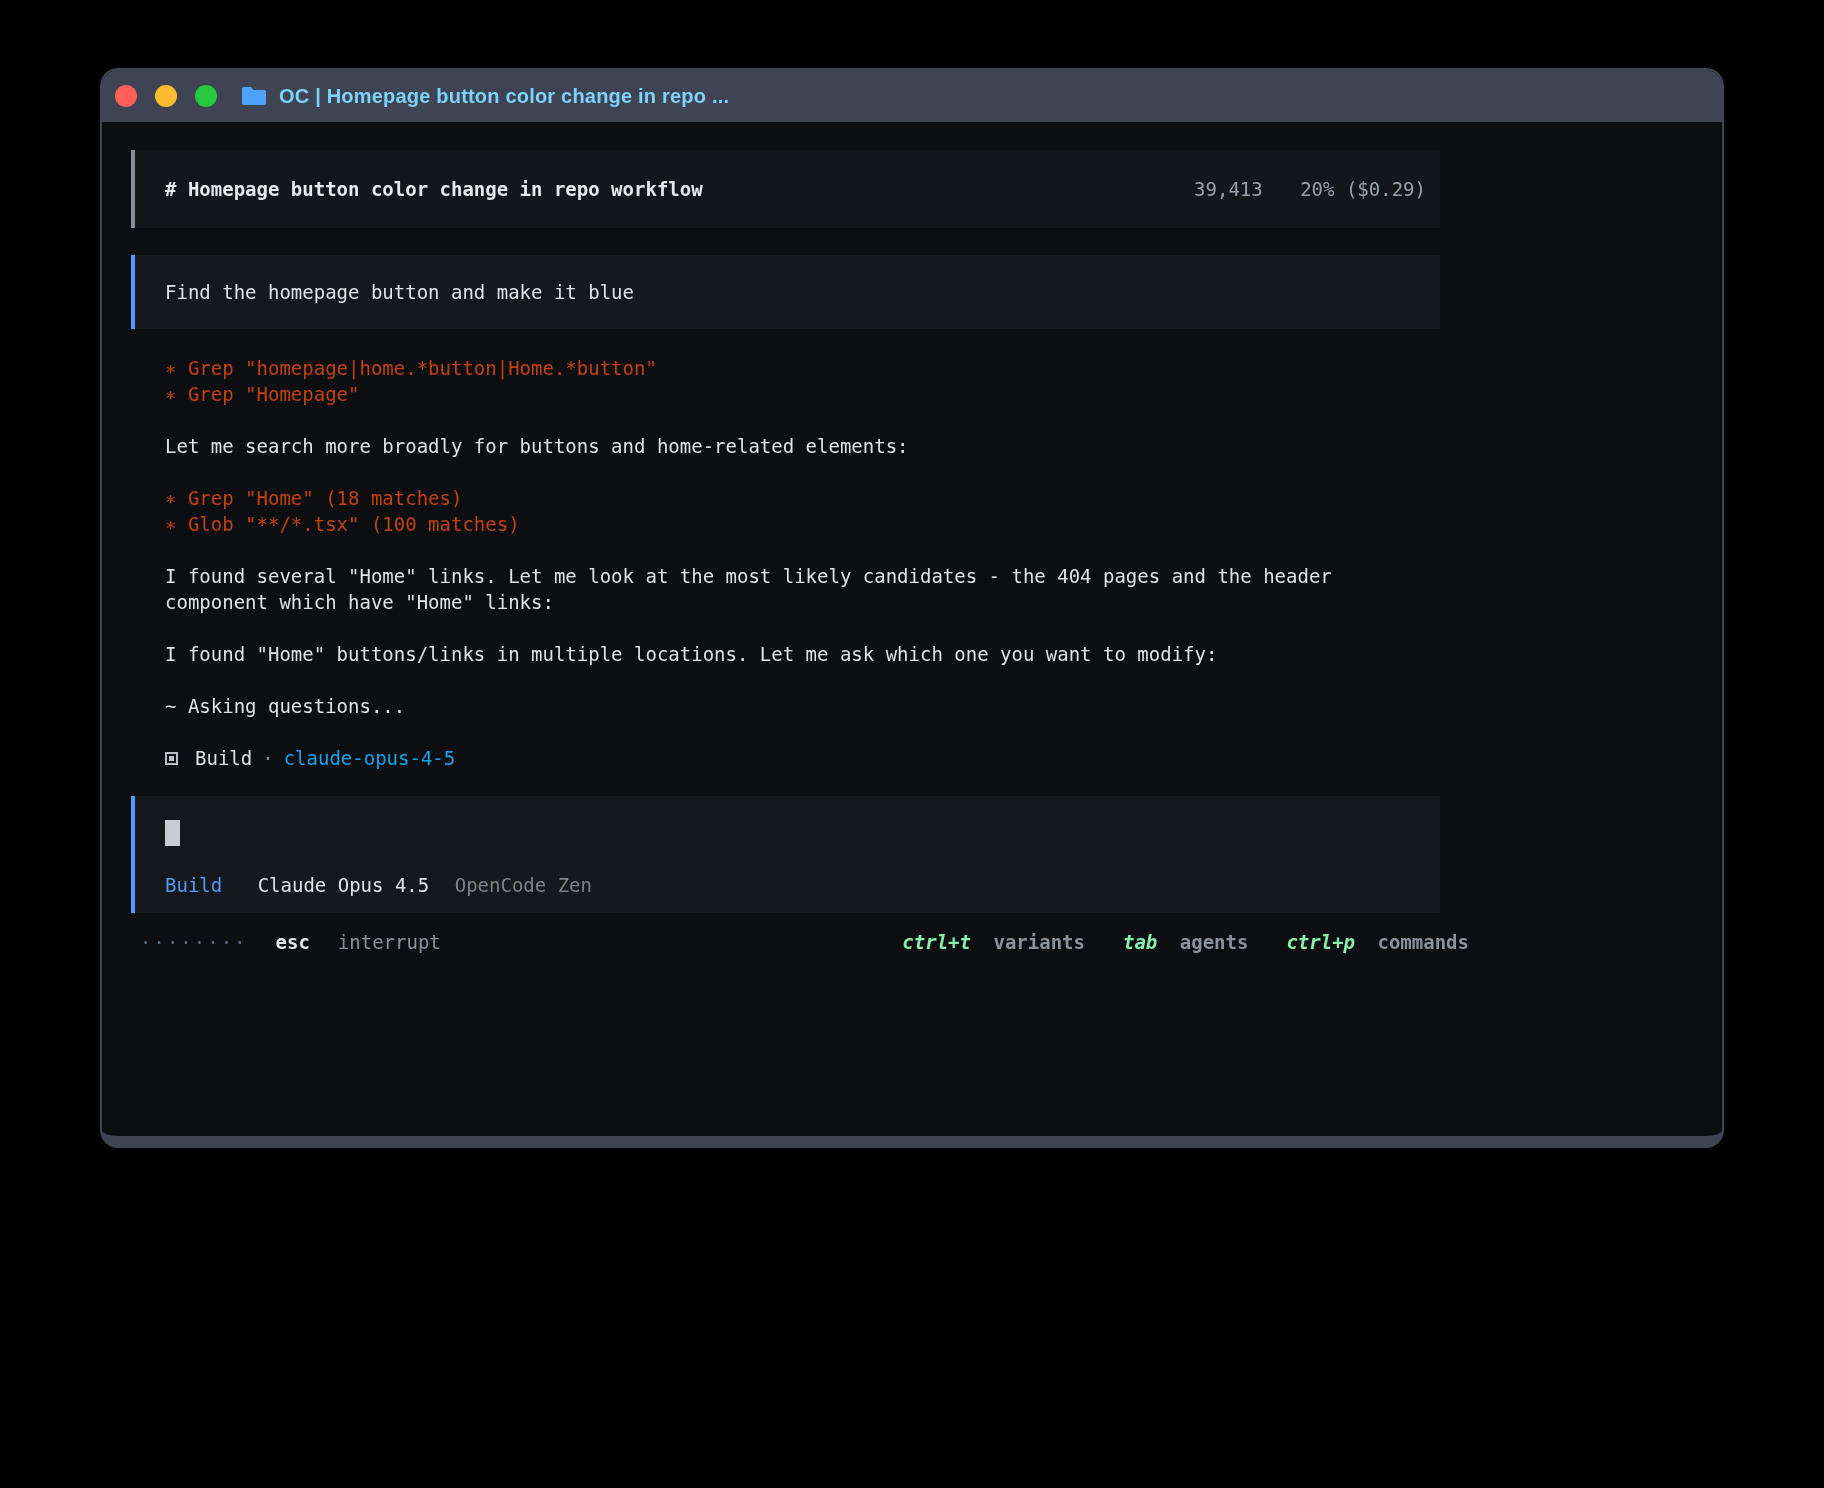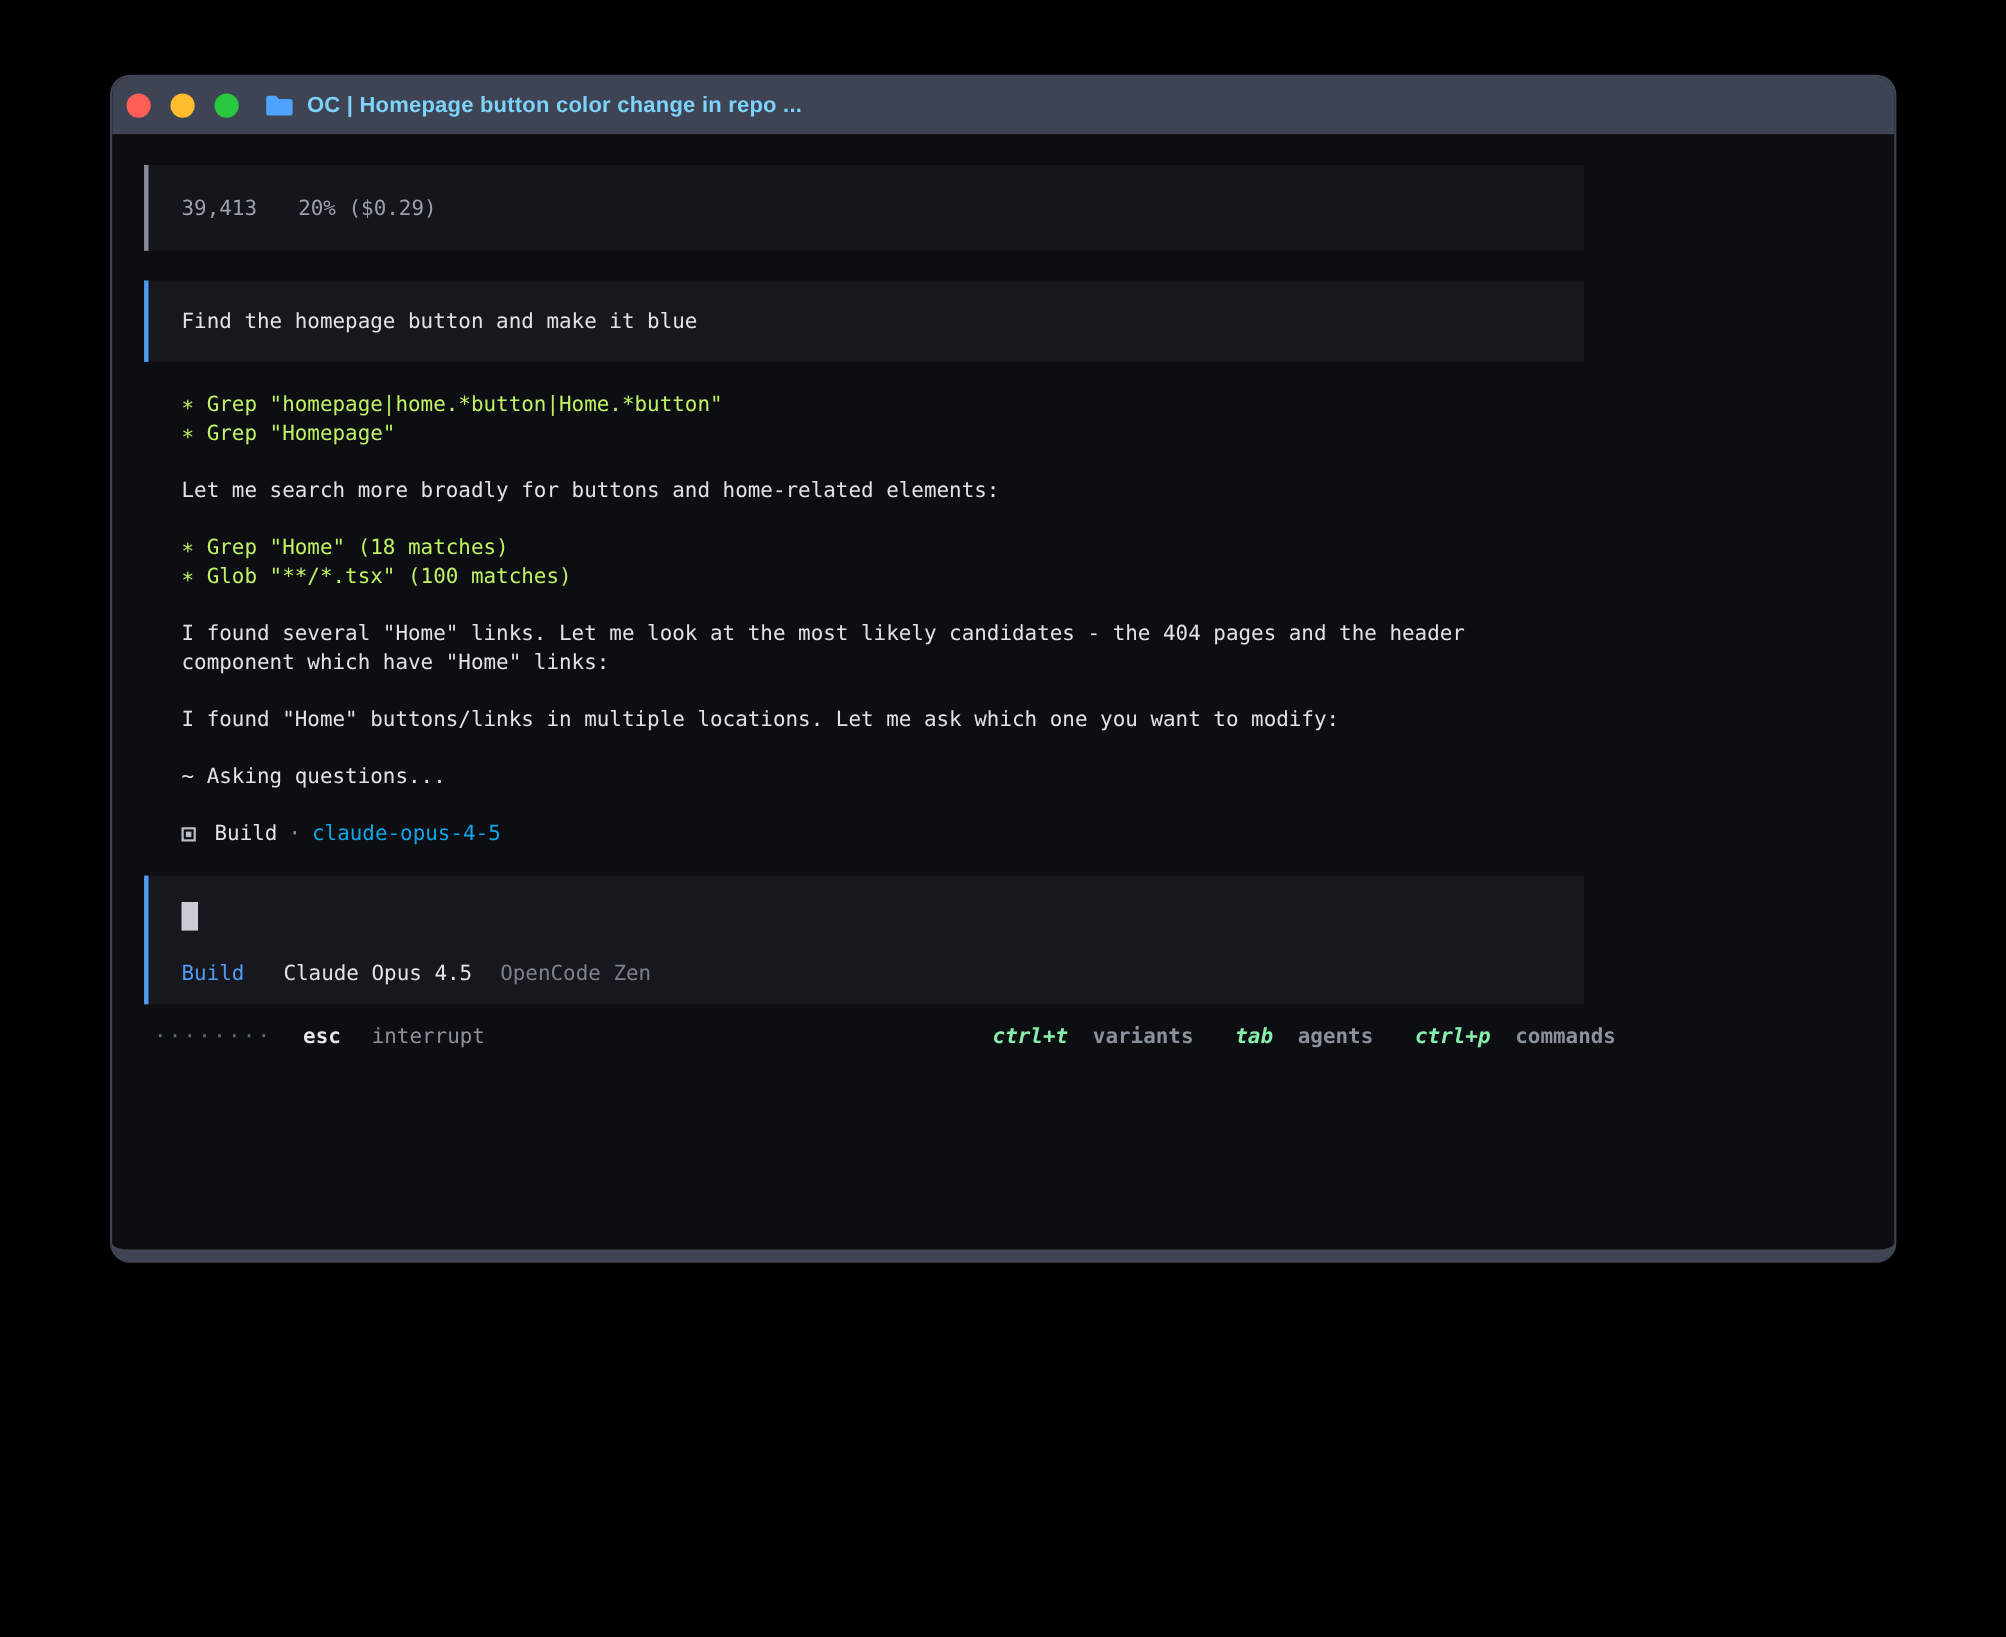--- a/index.html
+++ b/index.html
@@ -31,21 +31,21 @@
     white-space:nowrap; overflow:hidden;
   }
 
   
   .content {
     font-family:"DejaVu Sans Mono", monospace;
     font-size:19px; line-height:26px; color:#dfe2e7;
     padding:28px 0 0 29px;
   }
   .txt { color:#dfe2e7; }
-  .dim { color:#bef264; }
+  .dim { color:#c2410c; }
 
   .block {
     width:1309px; border-left:4px solid #868c99;
     background:#15161b; padding:26px 14px 26px 30px;
   }
   .header-block { display:flex; justify-content:space-between; align-items:center; }
   .session-title { font-weight:bold; color:#e6e9ee; }
   .session-stats { color:#9aa0ab; }
   .session-stats .ctx { margin-left:26px; }
 
@@ -107,20 +107,21 @@
       <svg width="26" height="20" viewBox="0 0 26 20" aria-hidden="true">
         <path d="M1 3 a2 2 0 0 1 2 -2 h7 l2.5 3 H23 a2 2 0 0 1 2 2 v11 a2 2 0 0 1 -2 2 H3 a2 2 0 0 1 -2 -2 z" fill="#4da3ff"></path>
       </svg>
     </span>
     <span class="win-title">OC | Homepage button color change in repo ...</span>
   </div>
 
   <div class="content">
 
     <div class="block header-block">
+      <span class="session-title"># Homepage button color change in repo workflow</span>
       <span class="session-stats">
         <span>39,413</span>
         <span class="ctx">20% ($0.29)</span>
       </span>
     </div>
 
     <div class="block user-block">
       <span>Find the homepage button and make it blue</span>
     </div>
 

